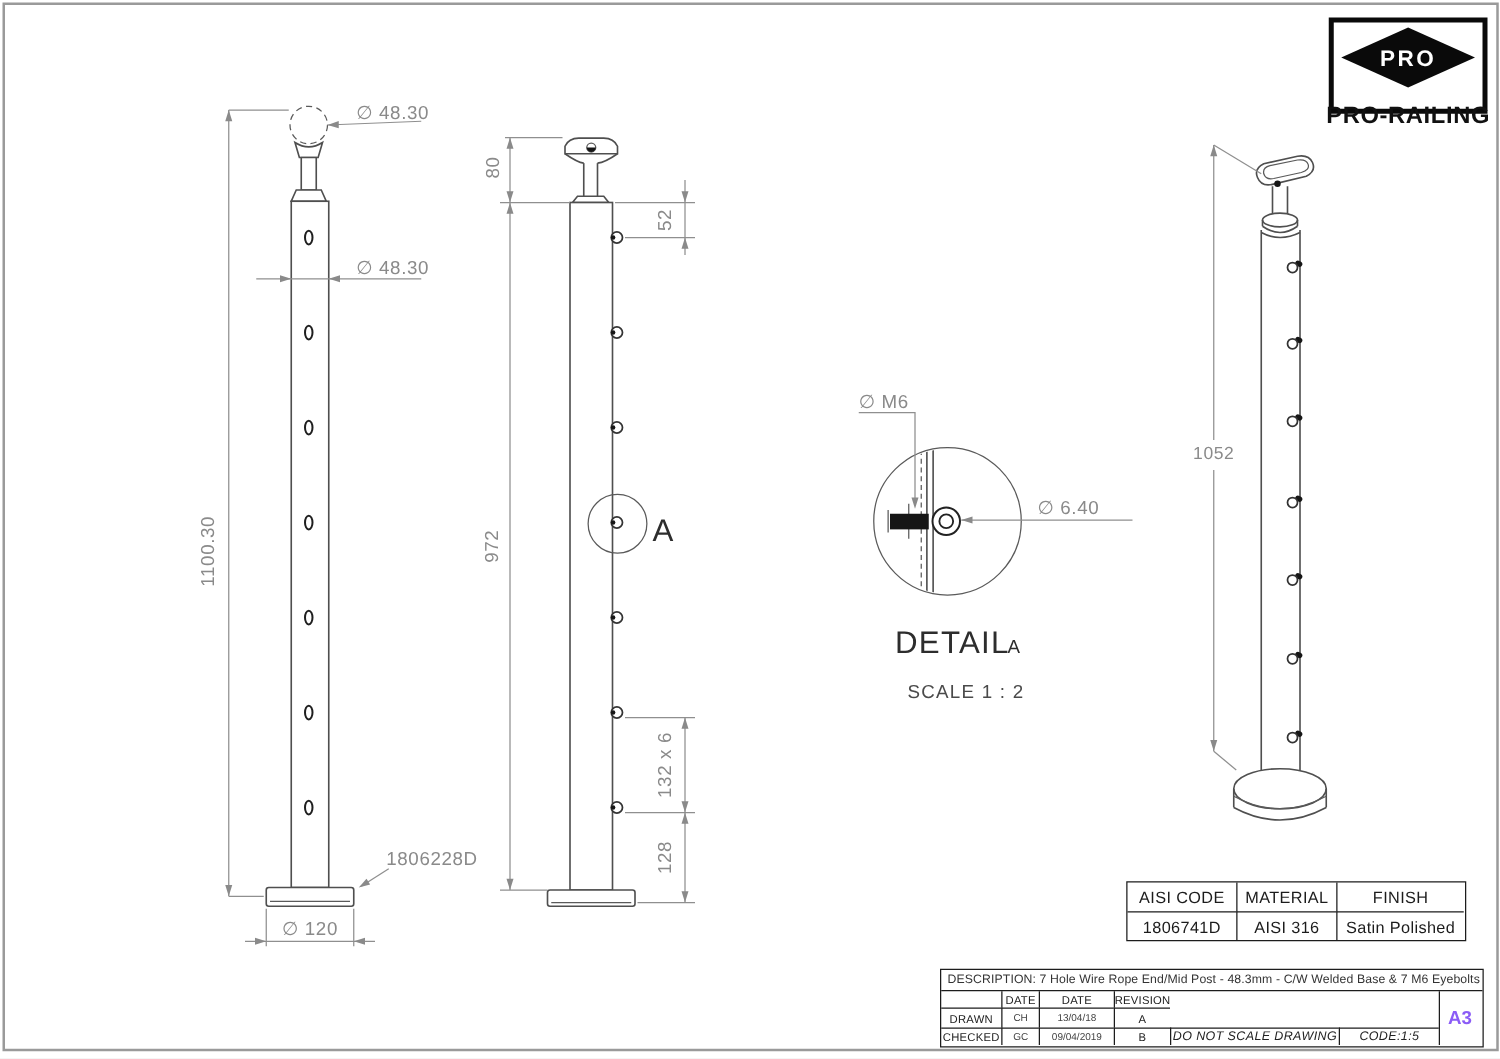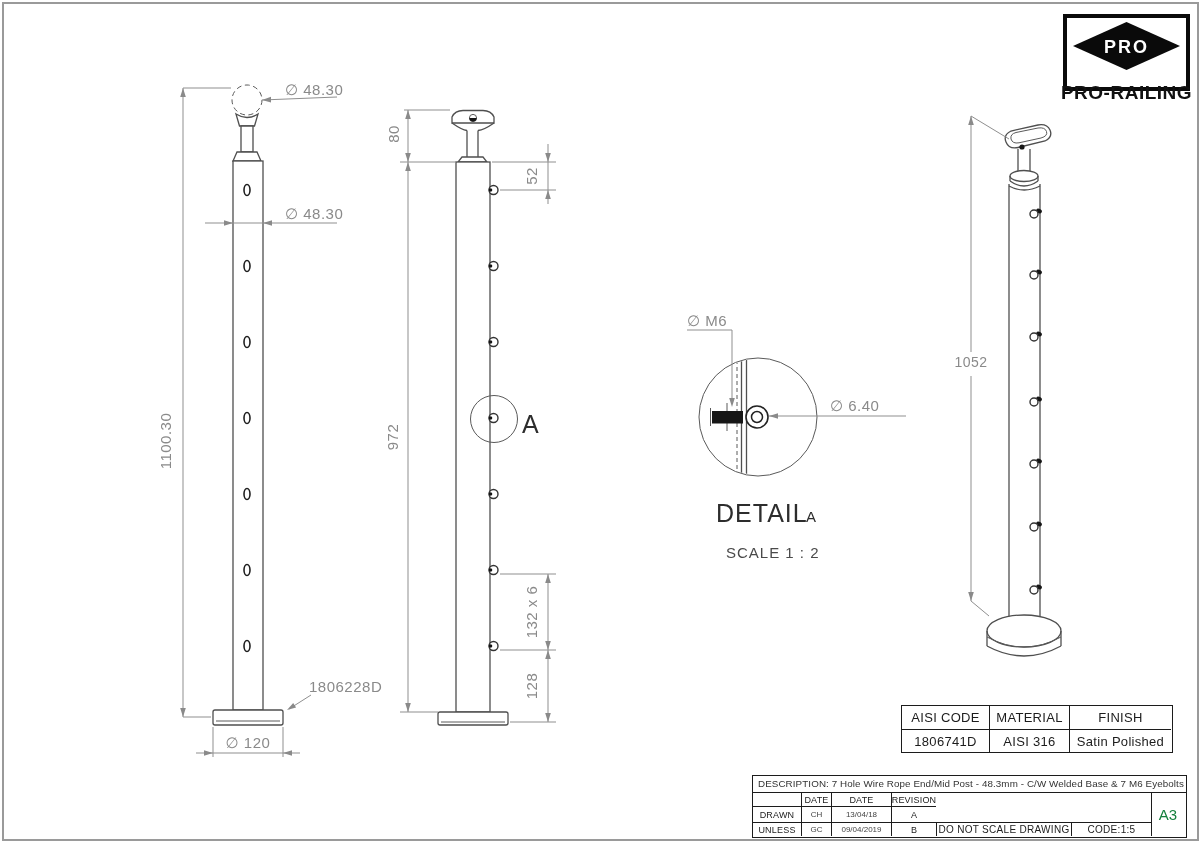--- a/index.html
+++ b/index.html
@@ -43,22 +43,22 @@
   #tb-desc{height:16px;line-height:16px;border-bottom:1.2px solid #1c1c1c;font-size:9.8px;
            padding-left:5px;white-space:nowrap;letter-spacing:.1px;color:#333;}
   #tb-grid{display:grid;grid-template-columns:48px 30px 60px 45px 135px 80px 33px;
            grid-template-rows:13px 16px 14px;}
   #tb-grid div{display:flex;align-items:center;justify-content:center;overflow:hidden;white-space:nowrap;}
   #tb-grid .bl{border-left:1px solid #1c1c1c;}
   #tb-grid .bt{border-top:1px solid #1c1c1c;}
   .f9{font-size:9px;letter-spacing:.2px;}
   .f8{font-size:8px;color:#444;}
   .spec{flex-direction:column;font-style:italic;font-size:9px;line-height:1.25;color:#2a2a2a;}
-  .f10{font-size:10px;letter-spacing:.3px;}
-  .a3{font-size:15px;color:#15803d;}
+  .f10{font-size:10px;letter-spacing:.3px;font-style:italic;}
+  .a3{font-size:15px;color:#8b5cf6;font-weight:bold;}
 </style>
 </head>
 <body>
 
 <div id="sheet">
   <div id="frame"></div>
 
   <svg width="1200" height="847" viewBox="0 0 1200 847">
 
     <g>
@@ -318,21 +318,21 @@
       <div class="f9" style="grid-row:1;grid-column:1"></div>
       <div class="f9 bl" style="grid-row:1;grid-column:2">DATE</div>
       <div class="f9 bl" style="grid-row:1;grid-column:3">DATE</div>
       <div class="f9 bl" style="grid-row:1;grid-column:4">REVISION</div>
 
       <div class="f9 bt" style="grid-row:2;grid-column:1">DRAWN</div>
       <div class="f8 bl bt" style="grid-row:2;grid-column:2">CH</div>
       <div class="f8 bl bt" style="grid-row:2;grid-column:3">13/04/18</div>
       <div class="f9 bl bt" style="grid-row:2;grid-column:4">A</div>
 
-      <div class="f9 bt" style="grid-row:3;grid-column:1">UNLESS</div>
+      <div class="f9 bt" style="grid-row:3;grid-column:1">CHECKED</div>
       <div class="f8 bl bt" style="grid-row:3;grid-column:2">GC</div>
       <div class="f8 bl bt" style="grid-row:3;grid-column:3">09/04/2019</div>
       <div class="f9 bl bt" style="grid-row:3;grid-column:4">B</div>
 
       <div class="f10 bl bt" style="grid-row:3;grid-column:5">DO NOT SCALE DRAWING</div>
       <div class="f10 bl bt" style="grid-row:3;grid-column:6">CODE:1:5</div>
       <div class="a3 bl" style="grid-row:1/4;grid-column:7">A3</div>
     </div>
   </div>
 </div>

